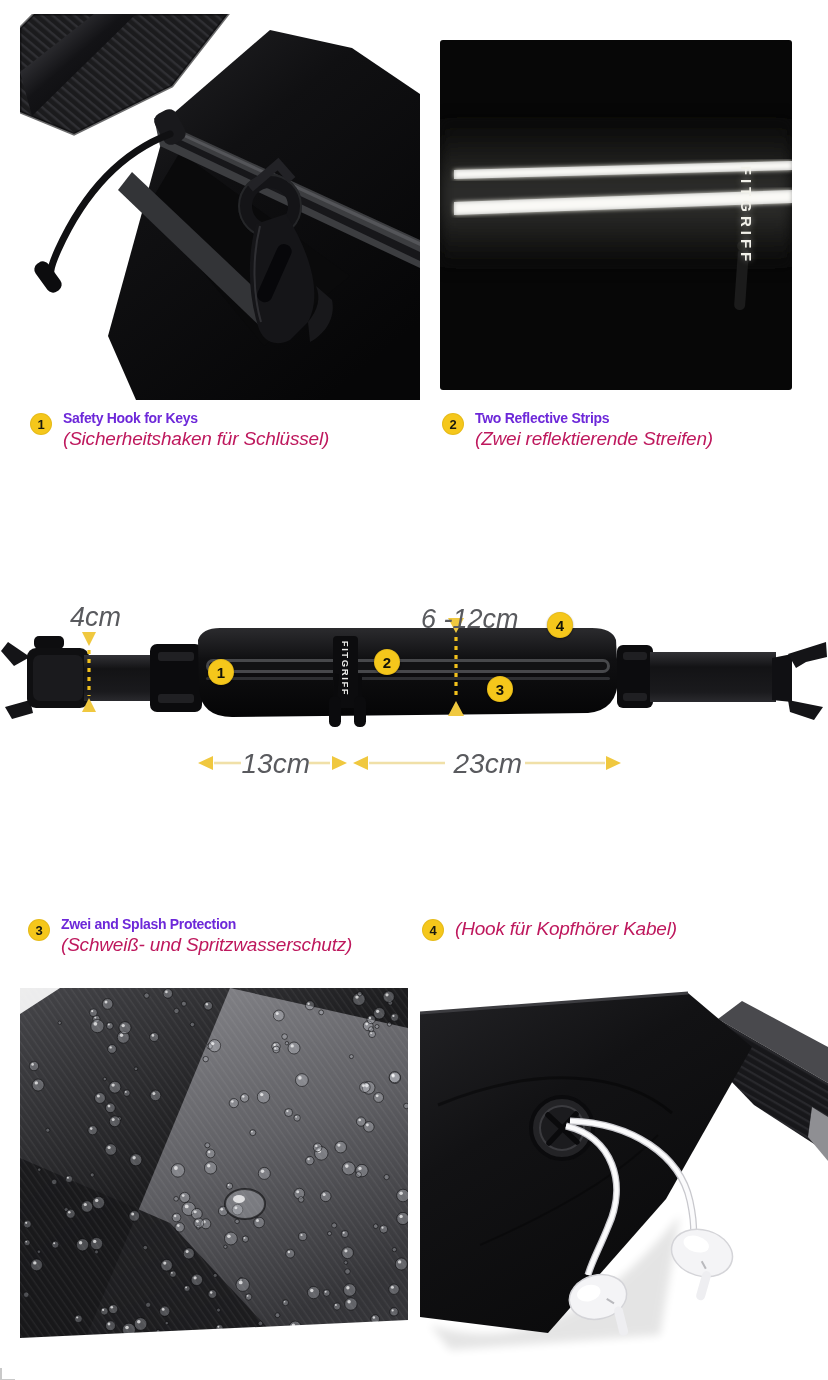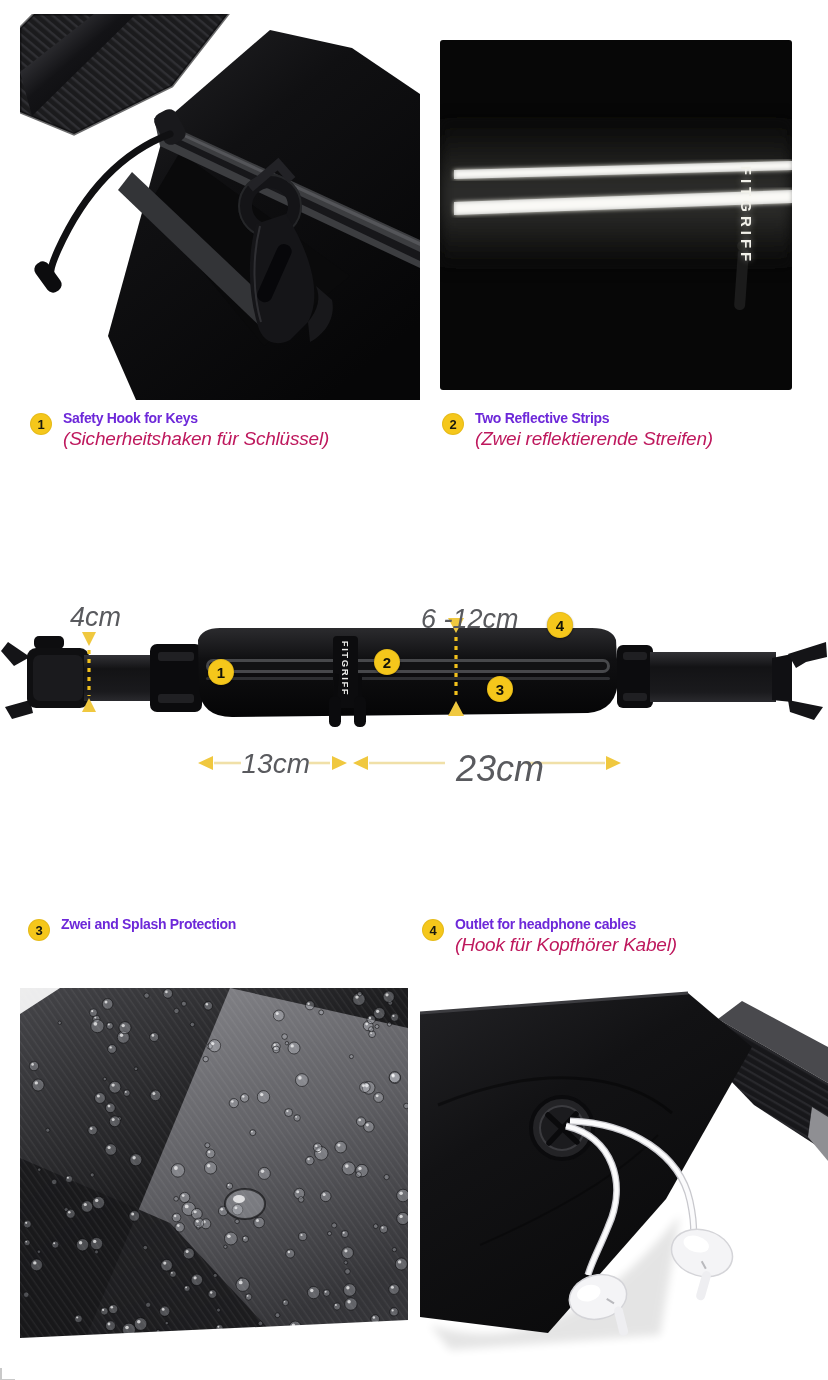--- a/index.html
+++ b/index.html
@@ -21,21 +21,21 @@
   .f-title{font-size:14px;font-weight:bold;color:#6d28d9;letter-spacing:-0.3px;line-height:1.15;}
   .f-sub{font-size:19px;font-style:italic;color:#be185d;letter-spacing:-0.2px;margin-top:2px;}
 
   
   .diagram{position:absolute;left:0;top:560px;width:788px;height:240px;}
   .diagram svg.belt{position:absolute;left:0;top:0;}
   .m-text{position:absolute;font-style:italic;color:#595a5e;white-space:nowrap;}
   .m-4{left:70px;top:42px;font-size:27px;}
   .m-612{left:421px;top:44px;font-size:27px;}
   .m-13{left:240px;top:188px;width:70px;text-align:right;font-size:28px;}
-  .m-23{left:456px;top:188px;width:78px;text-align:left;font-size:36px;}
+  .m-23{left:444px;top:188px;width:78px;text-align:right;font-size:28px;}
   .badge-lg{
     position:absolute;width:26px;height:26px;border-radius:50%;
     background:#F5C71B;color:#131308;font-weight:bold;font-size:15px;
     display:flex;align-items:center;justify-content:center;
     box-shadow:0 1px 2px rgba(0,0,0,0.45), inset 0 0 0 1px rgba(0,0,0,0.05);
   }
   .vlogo{
     position:absolute;display:flex;align-items:center;justify-content:center;
   }
   .vlogo span{
@@ -251,26 +251,26 @@
     <div class="badge-lg" style="left:208px;top:99px;">1</div>
     <div class="badge-lg" style="left:374px;top:89px;">2</div>
     <div class="badge-lg" style="left:487px;top:116px;">3</div>
     <div class="badge-lg" style="left:547px;top:52px;">4</div>
   </div>
 
   <div class="feature" style="left:28px;top:916px;width:390px;">
     <div class="badge-sm">3</div>
     <div>
       <div class="f-title">Zwei and Splash Protection</div>
+      <div class="f-sub">(Schweiß- und Spritzwasserschutz)</div>
     </div>
   </div>
   <div class="feature" style="left:422px;top:916px;width:400px;">
     <div class="badge-sm">4</div>
     <div>
-      <div class="f-title">Outlet for headphone cables</div>
       <div class="f-sub">(Hook für Kopfhörer Kabel)</div>
     </div>
   </div>
 
   <div class="photo" style="left:20px;top:988px;width:388px;height:364px;">
     <svg width="388" height="364" viewBox="0 0 388 364">
       <defs>
         <linearGradient id="fabA" x1="0" y1="0" x2="0.8" y2="1">
           <stop offset="0" stop-color="#46464a"></stop>
             <stop offset="0.5" stop-color="#1c1c1e"></stop>

